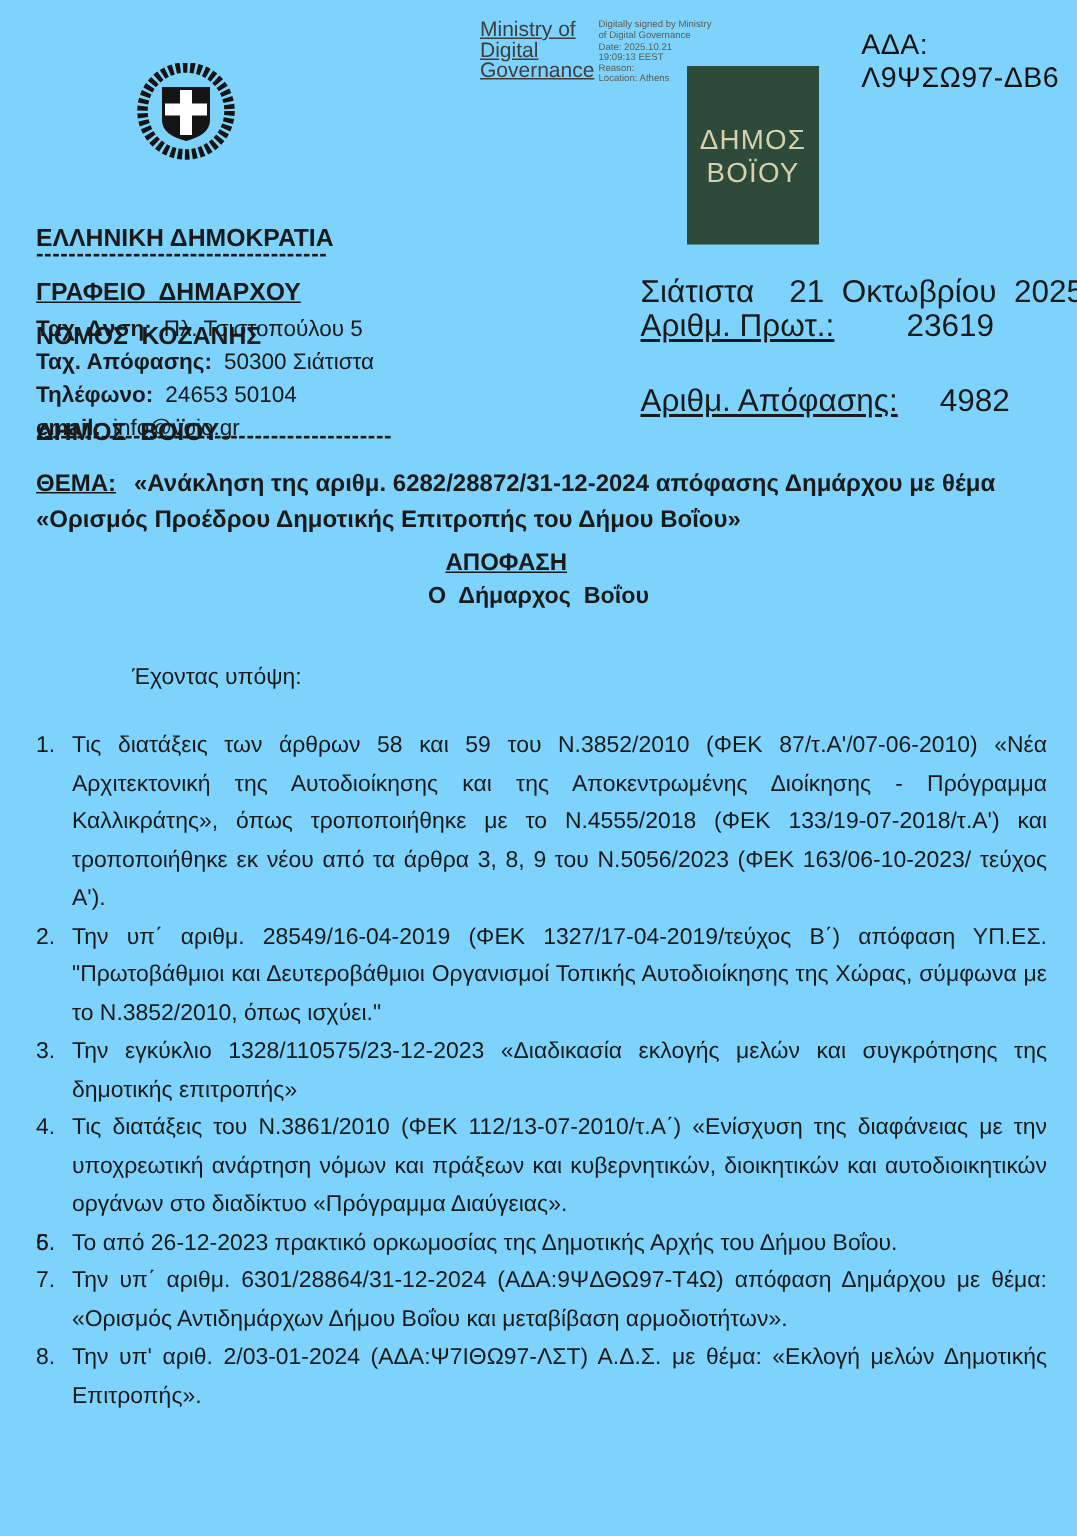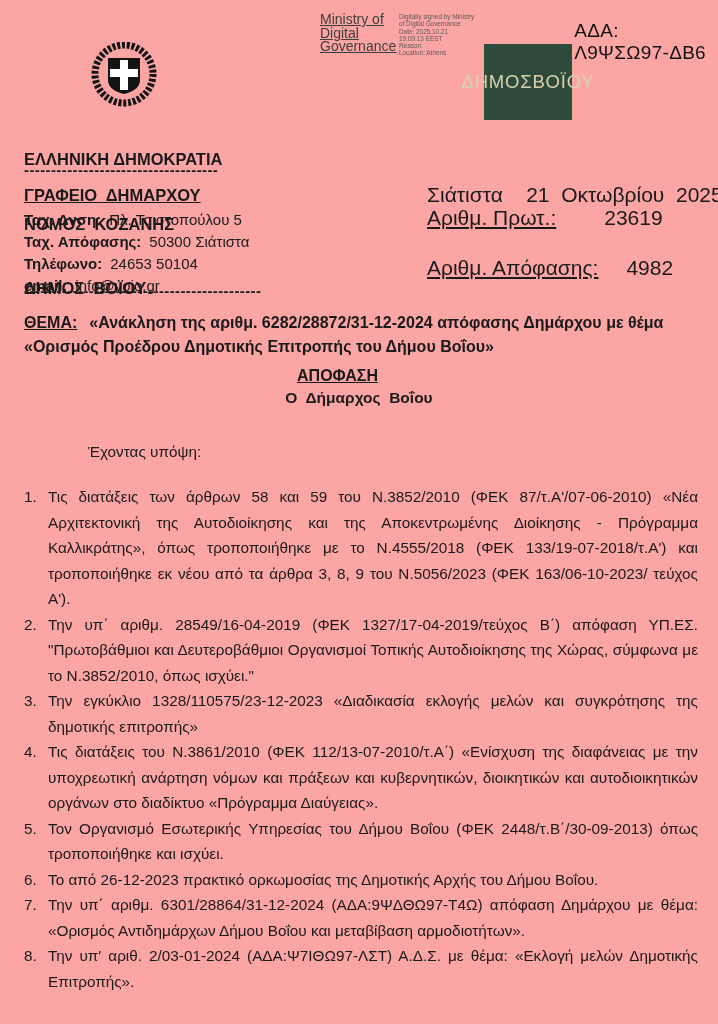--- a/index.html
+++ b/index.html
@@ -1,31 +1,31 @@
 <!DOCTYPE html>
 <html><head>
 <meta charset="utf-8">
 <style>
   * { margin:0; padding:0; box-sizing:border-box; }
   html,body { background:#ffffff; }
   .page {
     position:relative; width:718px; height:1024px; margin:0 auto;
-    background:#fca5a5; color:#1a1a1a; overflow:hidden;
+    background:#7dd3fc; color:#1a1a1a; overflow:hidden;
     font-family:"Liberation Sans", sans-serif;
   }
   .u { text-decoration:underline; }
   .pre { white-space:pre; }
 
   .ada { position:absolute; top:-2px; right:12px; font-size:19px; letter-spacing:.3px; color:#111; }
 
   .ministry { position:absolute; left:320px; top:13px; width:86px; font-size:14px; line-height:13.5px; color:#3e3e3e;text-decoration:underline; }
   .sig { position:absolute; left:399px; top:13px; font-size:6.4px; line-height:7.3px; color:#5c5c55; }
 
-  .logo { position:absolute; left:484px; top:44px; width:88px; height:76px; background:#2e4a3a;
-          display:flex; flex-direction:row; align-items:center; justify-content:center;
+  .logo { position:absolute; left:458px; top:44px; width:88px; height:119px; background:#2e4a3a;
+          display:flex; flex-direction:column; align-items:center; justify-content:center;
           color:#d9d1ae; font-size:18.5px; line-height:22px; letter-spacing:.8px; font-weight:500; }
 
   .emblem { position:absolute; left:84px; top:42px; }
 
   .hdr { position:absolute; left:24px; top:106px; font-size:16.5px; font-weight:bold; line-height:21.5px; white-space:pre; }
 
   .sep1 { position:absolute; left:24px; top:161px; font-size:15px; font-weight:bold; letter-spacing:.4px; }
   .sep2 { position:absolute; left:24px; top:282px; font-size:15px; font-weight:bold; letter-spacing:.4px; }
 
   .office { position:absolute; left:24px; top:184px; font-size:15px; line-height:22px; }
@@ -127,20 +127,20 @@
   <div class="apofasi">ΑΠΟΦΑΣΗ</div>
   <div class="mayor">Ο  Δήμαρχος  Βοΐου</div>
 
   <div class="body">
     <div class="intro">Έχοντας υπόψη:</div>
     <ol class="list">
       <li><span class="num">1.</span><span>Τις διατάξεις των άρθρων 58 και 59 του Ν.3852/2010 (ΦΕΚ  87/τ.Α'/07-06-2010) «Νέα Αρχιτεκτονική της Αυτοδιοίκησης και της Αποκεντρωμένης Διοίκησης - Πρόγραμμα Καλλικράτης», όπως τροποποιήθηκε με το Ν.4555/2018 (ΦΕΚ 133/19-07-2018/τ.Α') και τροποποιήθηκε εκ νέου από τα άρθρα 3, 8, 9  του Ν.5056/2023 (ΦΕΚ 163/06-10-2023/ τεύχος Α').</span></li>
       <li><span class="num">2.</span><span>Την υπ΄ αριθμ. 28549/16-04-2019 (ΦΕΚ 1327/17-04-2019/τεύχος Β΄) απόφαση ΥΠ.ΕΣ. "Πρωτοβάθμιοι και Δευτεροβάθμιοι Οργανισμοί Τοπικής Αυτοδιοίκησης της Χώρας, σύμφωνα με το Ν.3852/2010, όπως ισχύει."</span></li>
       <li><span class="num">3.</span><span>Την εγκύκλιο 1328/110575/23-12-2023 «Διαδικασία εκλογής μελών και συγκρότησης της δημοτικής επιτροπής»</span></li>
       <li><span class="num">4.</span><span>Τις διατάξεις του Ν.3861/2010 (ΦΕΚ 112/13-07-2010/τ.Α΄) «Ενίσχυση της διαφάνειας με την υποχρεωτική ανάρτηση νόμων και πράξεων και κυβερνητικών, διοικητικών και αυτοδιοικητικών οργάνων στο διαδίκτυο «Πρόγραμμα Διαύγειας».</span></li>
-      <li><span class="num">5.</span><span>Τον Οργανισμό Εσωτερικής Υπηρεσίας του Δήμου Βοΐου (ΦΕΚ 2448/τ.Β΄/30-09-2013) όπως τροποποιήθηκε και ισχύει.</span></li>
+      <li><span class="num">5.</span></li>
       <li><span class="num">6.</span><span>Το  από 26-12-2023 πρακτικό ορκωμοσίας της Δημοτικής Αρχής του Δήμου Βοΐου.</span></li>
       <li><span class="num">7.</span><span>Την υπ΄ αριθμ. 6301/28864/31-12-2024 (ΑΔΑ:9ΨΔΘΩ97-Τ4Ω) απόφαση Δημάρχου με θέμα:  «Ορισμός Αντιδημάρχων Δήμου Βοΐου και μεταβίβαση αρμοδιοτήτων».</span></li>
       <li><span class="num">8.</span><span>Την υπ' αριθ. 2/03-01-2024 (ΑΔΑ:Ψ7ΙΘΩ97-ΛΣΤ) Α.Δ.Σ. με θέμα: «Εκλογή μελών Δημοτικής Επιτροπής».</span></li>
     </ol>
   </div>
 
 </div>
 
 </body></html>

